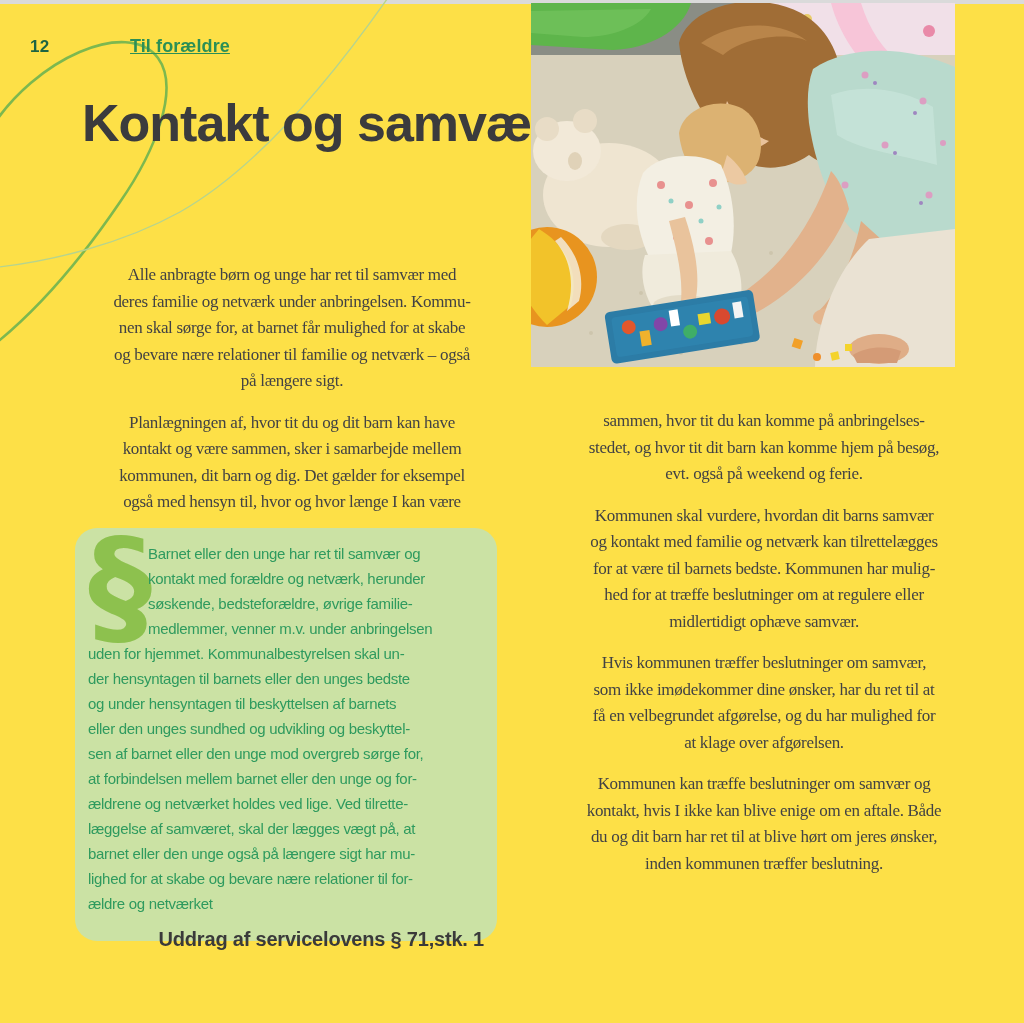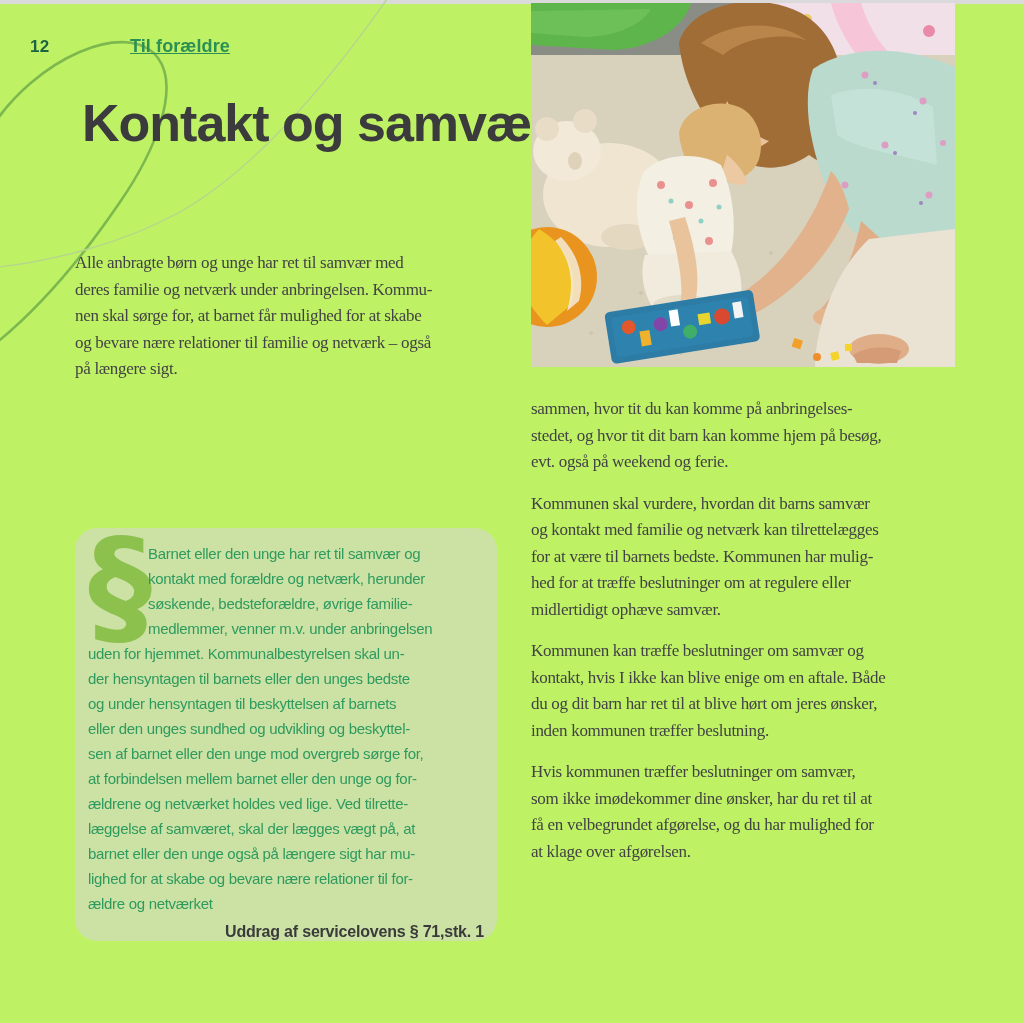--- a/index.html
+++ b/index.html
@@ -1,17 +1,17 @@
 <!DOCTYPE html>
 <html><head>
 <meta charset="utf-8">
 <style>
   html,body{margin:0;padding:0;background:#fff;}
   .page{
-    position:relative;width:1024px;height:1023px;background:#bef264;
+    position:relative;width:1024px;height:1023px;background:#fde047;
     overflow:hidden;font-family:"Liberation Sans",sans-serif;
   }
   .top-edge{position:absolute;left:0;top:0;width:1024px;height:4px;background:#dadada;}
   .deco{position:absolute;left:0;top:0;pointer-events:none;}
   .pagenum{
     position:absolute;left:30px;top:37px;font-size:17px;font-weight:bold;
     color:#1d6443;letter-spacing:.2px;
   }
   .sectionlabel{
     position:absolute;left:130px;top:36px;font-size:18px;font-weight:bold;
@@ -24,40 +24,40 @@
   }
   .photo{
     position:absolute;left:531px;top:3px;width:424px;height:364px;overflow:hidden;
     background:#d8d1bc;
   }
   .photo svg{display:block;}
   .bodytext{
     font-family:"Liberation Serif",serif;font-size:17px;line-height:26.5px;
     letter-spacing:-0.3px;color:#424244;
   }
-  .bodytext p{margin:0 0 15px 0;white-space:pre-line;}
+  .bodytext p{margin:12px 0 15px 0;white-space:pre-line;text-align:center;}
   .col-left{position:absolute;left:75px;top:250px;width:434px;}
   .col-right{position:absolute;left:531px;top:396px;width:466px;}
   .quotebox{
     position:absolute;left:75px;top:528px;width:422px;height:413px;
     background:#cbe2a4;border-radius:22px;box-sizing:border-box;
     padding:13px 13px 0 13px;
   }
   .para-symbol{
     float:left;width:60px;height:100px;overflow:visible;
     font-size:128px;line-height:92px;font-weight:bold;color:#8dc14e;
     font-family:"DejaVu Sans",sans-serif;
   }
   .quote-text{
     font-size:15px;line-height:25px;font-weight:normal;color:#2e9a5e;
     letter-spacing:-0.3px;white-space:pre-line;
   }
   .attribution{
-    clear:both;text-align:right;font-size:16px;line-height:25px;font-weight:bold;
-    color:#3a3a3a;letter-spacing:-0.2px;margin-top:3px;
+    clear:both;text-align:right;font-size:20px;line-height:25px;font-weight:bold;
+    color:#3a3a3a;letter-spacing:-0.2px;margin-top:11px;
   }
 </style>
 </head>
 <body>
 
 <div class="page">
 
   <div class="top-edge"></div>
 
   <svg class="deco" width="420" height="400" viewBox="0 0 420 400" aria-hidden="true">
@@ -184,20 +184,24 @@
       <circle cx="286" cy="354" r="4" fill="#ef8f2c"></circle>
     </svg>
   </div>
 
   <div class="bodytext col-left">
     <p>Alle anbragte børn og unge har ret til samvær med
 deres familie og netværk under anbringelsen. Kommu-
 nen skal sørge for, at barnet får mulighed for at skabe
 og bevare nære relationer til familie og netværk – også
 på længere sigt.</p>
+    <p>Planlægningen af, hvor tit du og dit barn kan have
+kontakt og være sammen, sker i samarbejde mellem
+kommunen, dit barn og dig. Det gælder for eksempel
+også med hensyn til, hvor og hvor længe I kan være</p>
   </div>
 
   <div class="quotebox">
     <div class="para-symbol">§</div>
     <div class="quote-text">Barnet eller den unge har ret til samvær og
 kontakt med forældre og netværk, herunder
 søskende, bedsteforældre, øvrige familie-
 medlemmer, venner m.v. under anbringelsen
 uden for hjemmet. Kommunalbestyrelsen skal un-
 der hensyntagen til barnets eller den unges bedste
@@ -215,23 +219,23 @@
 
   <div class="bodytext col-right">
     <p>sammen, hvor tit du kan komme på anbringelses-
 stedet, og hvor tit dit barn kan komme hjem på besøg,
 evt. også på weekend og ferie.</p>
     <p>Kommunen skal vurdere, hvordan dit barns samvær
 og kontakt med familie og netværk kan tilrettelægges
 for at være til barnets bedste. Kommunen har mulig-
 hed for at træffe beslutninger om at regulere eller
 midlertidigt ophæve samvær.</p>
+    <p>Hvis kommunen træffer beslutninger om samvær,
+som ikke imødekommer dine ønsker, har du ret til at
+få en velbegrundet afgørelse, og du har mulighed for
+at klage over afgørelsen.</p>
     <p>Kommunen kan træffe beslutninger om samvær og
 kontakt, hvis I ikke kan blive enige om en aftale. Både
 du og dit barn har ret til at blive hørt om jeres ønsker,
 inden kommunen træffer beslutning.</p>
-    <p>Hvis kommunen træffer beslutninger om samvær,
-som ikke imødekommer dine ønsker, har du ret til at
-få en velbegrundet afgørelse, og du har mulighed for
-at klage over afgørelsen.</p>
   </div>
 
 </div>
 
 </body></html>

